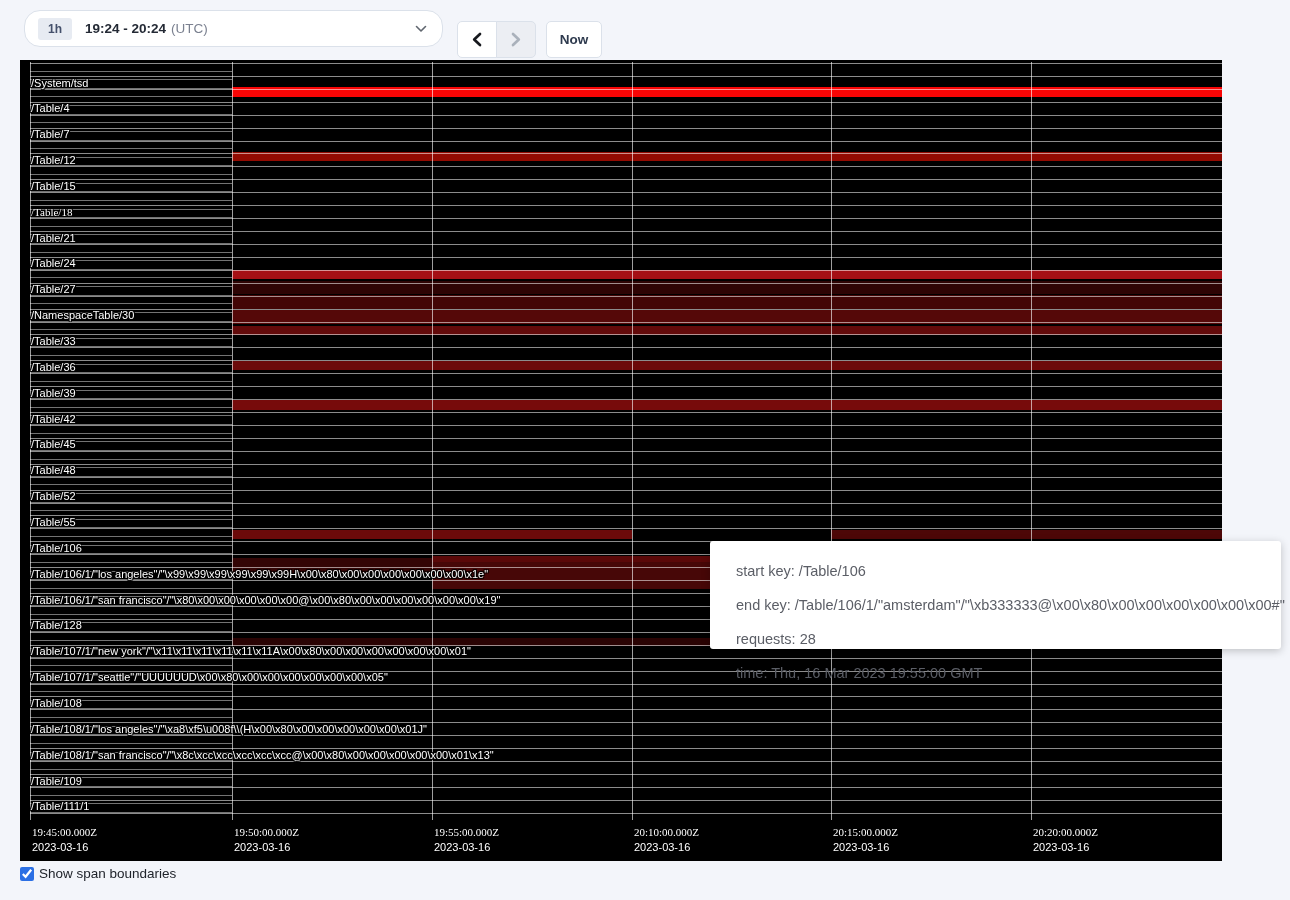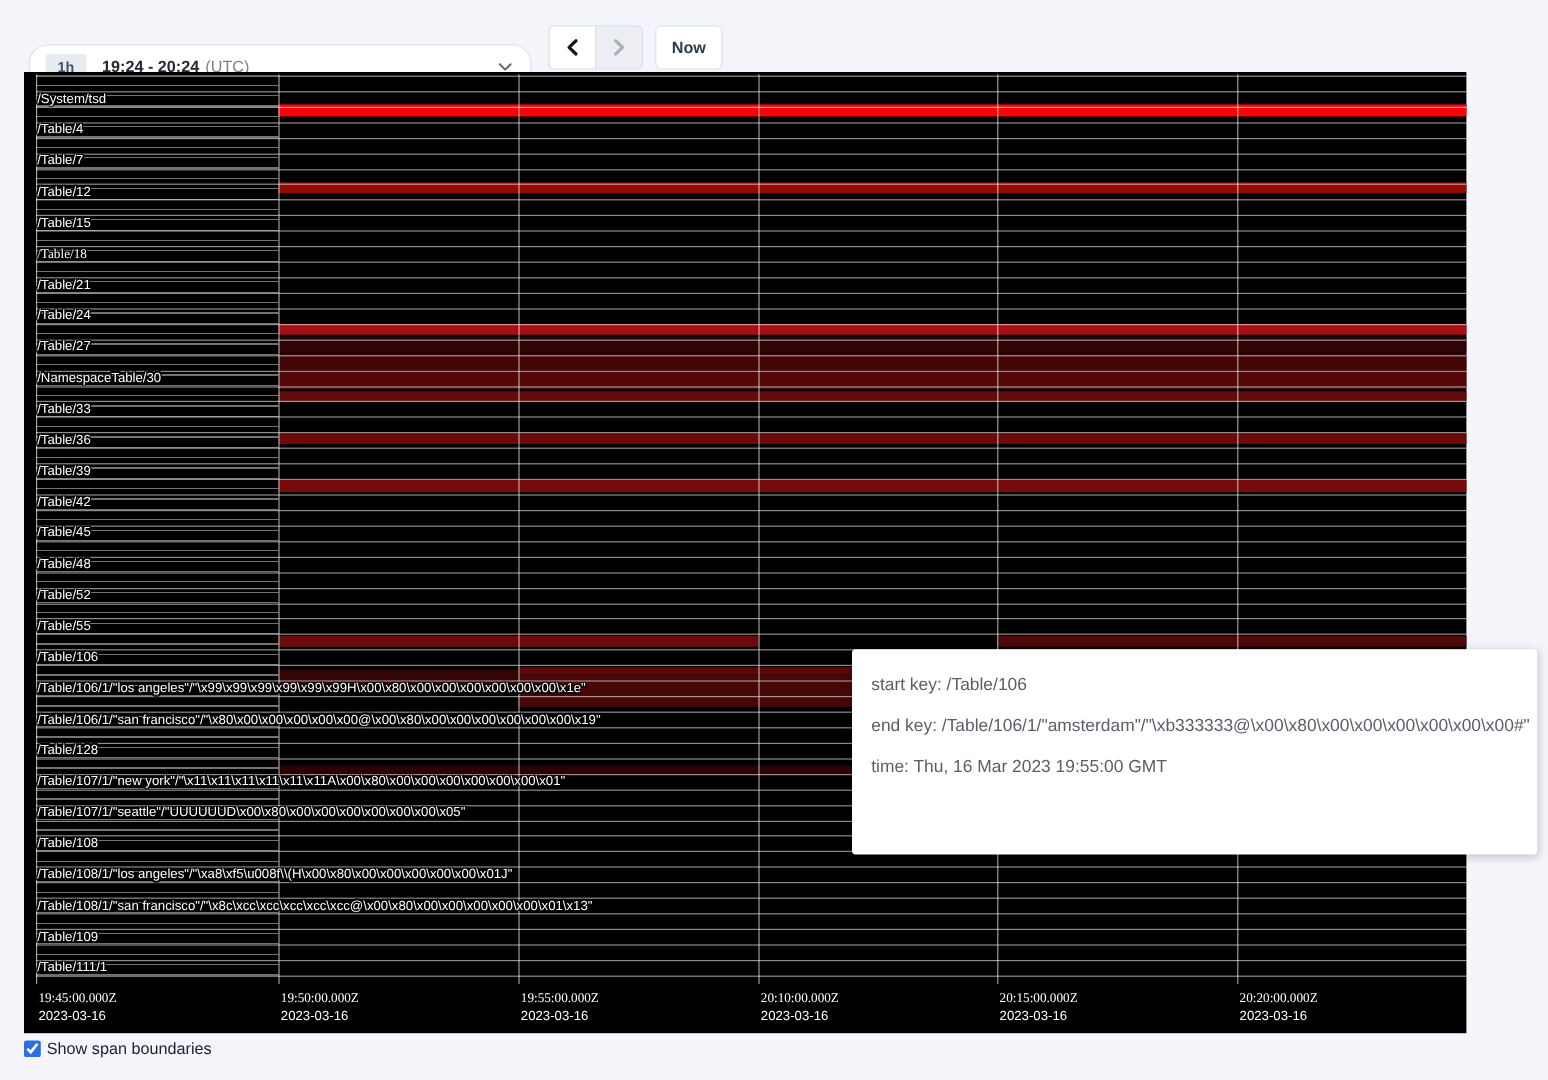--- a/index.html
+++ b/index.html
@@ -3,21 +3,21 @@
 <meta charset="utf-8">
 <style>
   html,body{margin:0;padding:0;}
   body{
     width:1290px;height:900px;position:relative;overflow:hidden;
     background:#f3f5fa;
     font-family:"Liberation Sans", sans-serif;
   }
   
   .time-select{
-    position:absolute;left:24px;top:37px;width:419px;height:37px;
+    position:absolute;left:24px;top:10px;width:419px;height:37px;
     background:#fff;border:1px solid #dbe1ea;border-radius:16px;
     display:flex;align-items:center;box-sizing:border-box;cursor:pointer;
   }
   .duration-badge{
     margin-left:13px;background:#e7ebf2;border-radius:3px;
     padding:4px 10px;font-size:12px;font-weight:bold;color:#44506b;
   }
   .range-label{margin-left:13px;font-size:13.5px;font-weight:bold;color:#242a35;}
   .tz-label{margin-left:5px;font-size:13.5px;color:#7b8190;}
   .chev-down{margin-left:auto;margin-right:15px;color:#60666f;display:flex;}
@@ -53,24 +53,24 @@
     white-space:nowrap;
     text-shadow:1px 1px 0 #000,-1px -1px 0 #000,1px -1px 0 #000,-1px 1px 0 #000,0 0 2px #000;
   }
   .tick-label{
     position:absolute;top:765px;color:#fff;font-size:11px;line-height:15px;white-space:nowrap;
   }
   .tick-label .time{display:block;font-family:Liberation Serif, serif;}
   .tick-label .date{display:block;}
   
   .tooltip{
-    position:absolute;left:710px;top:541px;width:571px;height:171px;
+    position:absolute;left:710px;top:541px;width:571px;height:108px;
     background:#fff;border-radius:3px;box-sizing:border-box;
     box-shadow:0 2px 8px rgba(0,0,0,0.22);
-    padding:20px 10px 0 16px;color:#5b5e66;font-size:14.5px;z-index:20;
+    padding:20px 10px 0 26px;color:#5b5e66;font-size:14.5px;z-index:20;
   }
   .tooltip .tooltip-line{margin-bottom:13px;line-height:21px;white-space:nowrap;}
   
   .footer{position:absolute;left:20px;top:866px;display:flex;align-items:center;}
   .footer input{width:14px;height:14px;margin:0;accent-color:#2b6fe4;}
   .footer label{margin-left:5px;font-size:13.5px;color:#20242b;}
 </style>
 </head>
 <body>
 
@@ -250,20 +250,21 @@
         <div class="tick-label" style="left: 1013px;">
           <span class="time">20:20:00.000Z</span>
           <span class="date">2023-03-16</span>
         </div>
       </div>
   </div>
 
   <div class="tooltip">
     <div class="tooltip-line">start key: /Table/106</div>
     <div class="tooltip-line">end key: /Table/106/1/"amsterdam"/"\xb333333@\x00\x80\x00\x00\x00\x00\x00\x00#"</div>
+    <div class="tooltip-line">requests: 28</div>
     <div class="tooltip-line">time: Thu, 16 Mar 2023 19:55:00 GMT</div>
   </div>
 
   <div class="footer">
     <input type="checkbox" id="spanToggle" checked="" style="">
     <label for="spanToggle">Show span boundaries</label>
   </div>
 
 </div>
 

